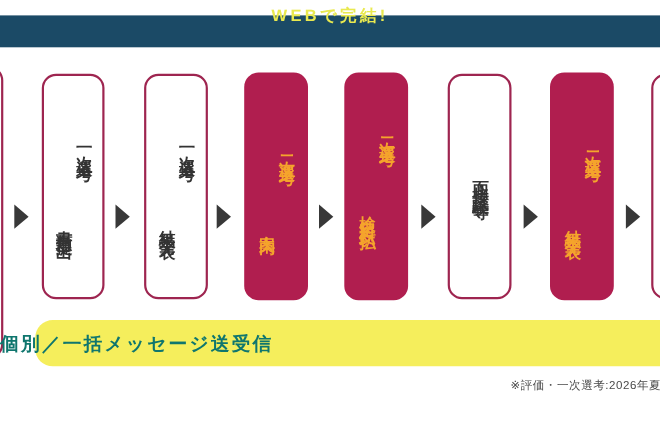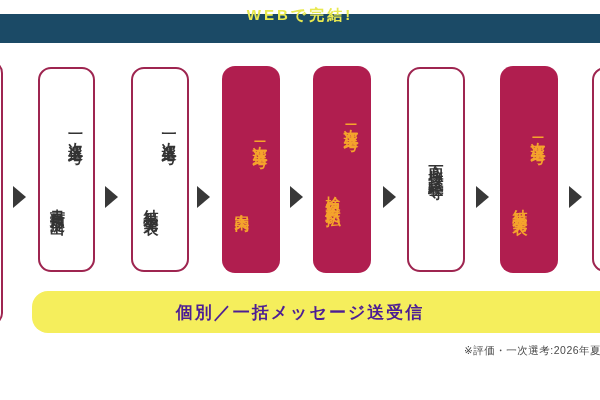--- a/index.html
+++ b/index.html
@@ -63,22 +63,22 @@
 
   
   .message-bar {
     position: absolute; left: 32px; top: 291px;
     width: 600px; height: 42px;
     background: #f5ee5c;
     border-radius: 16px;
   }
   .message-bar-label {
     position: absolute; left: 0; top: 301px; width: 600px;
-    text-align: center;
-    color: #4c1d95; font-size: 17px; font-weight: bold;
+    text-align: left;
+    color: #0f766e; font-size: 17px; font-weight: bold;
     letter-spacing: 2px;
   }
 
   .footnote {
     position: absolute; left: 464px; top: 344px;
     font-size: 10.5px; color: #4a4a4a;
     white-space: nowrap; letter-spacing: 0.5px;
   }
 </style>
 </head>

